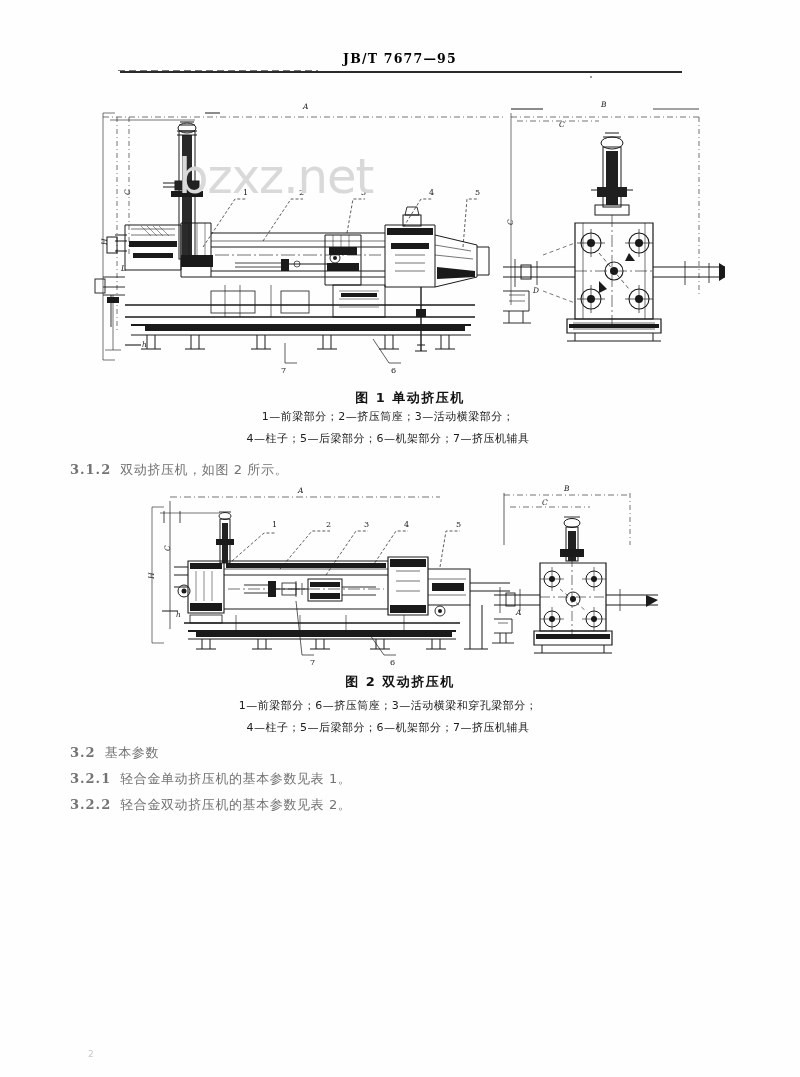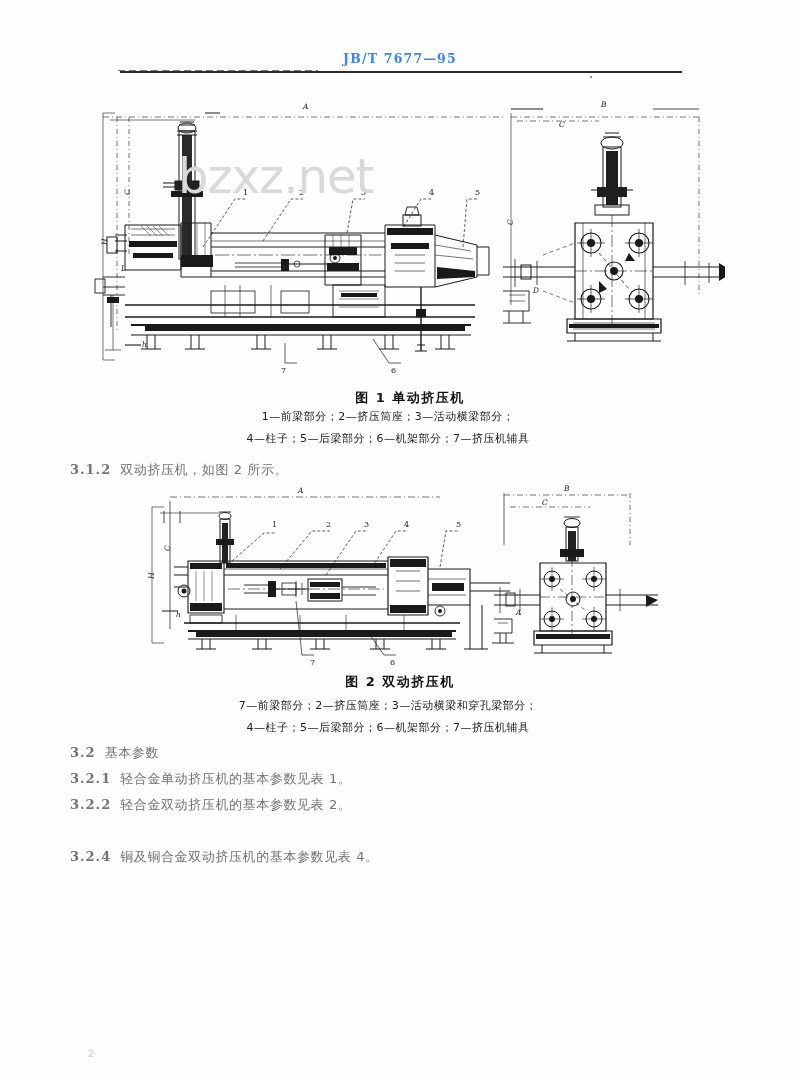--- a/index.html
+++ b/index.html
@@ -22,21 +22,21 @@
   .header-title {
     position: absolute;
     top: 51px;
     left: 0;
     width: 800px;
     text-align: center;
     font-family: "DejaVu Serif", "Liberation Serif", serif;
     font-size: 12.5px;
     font-weight: bold;
     letter-spacing: 1.2px;
-    color: #3b82f6;
+    color: #000000;
   }
   .header-rule {
     position: absolute;
     top: 71px;
     left: 120px;
     width: 562px;
     height: 1.6px;
     background: #2a2a2a;
   }
   .header-rule::before {
@@ -542,31 +542,28 @@
           <g fill="#1a1a1a" stroke="none">
               <path d="M46 151 L120 151 L120 156 L46 156 Z"></path>
             </g>
           <path d="M52 162 L52 170 M114 162 L114 170 M44 170 L122 170" stroke-width="1"></path>
         </g>
       </g>
     </svg>
   </div>
 
   <div class="fig-caption" style="top:673px;">图 2   双动挤压机</div>
-  <div class="fig-legend" style="top:697px;">7—前梁部分；2—挤压筒座；3—活动横梁和穿孔梁部分；</div>
+  <div class="fig-legend" style="top:697px;">1—前梁部分；6—挤压筒座；3—活动横梁和穿孔梁部分；</div>
   <div class="fig-legend" style="top:719px;">4—柱子；5—后梁部分；6—机架部分；7—挤压机辅具</div>
 
   <div class="para" style="top:744px; left:70px;">
     <span class="num">3.2</span><span>基本参数</span>
   </div>
   <div class="para" style="top:770px; left:70px;">
     <span class="num">3.2.1</span><span>轻合金单动挤压机的基本参数见表 1。</span>
   </div>
   <div class="para" style="top:796px; left:70px;">
     <span class="num">3.2.2</span><span>轻合金双动挤压机的基本参数见表 2。</span>
   </div>
-  <div class="para" style="top:848px; left:70px;">
-    <span class="num">3.2.4</span><span>铜及铜合金双动挤压机的基本参数见表 4。</span>
-  </div>
 
   <div class="page-number">2</div>
 
 </div>
 
 </body></html>

